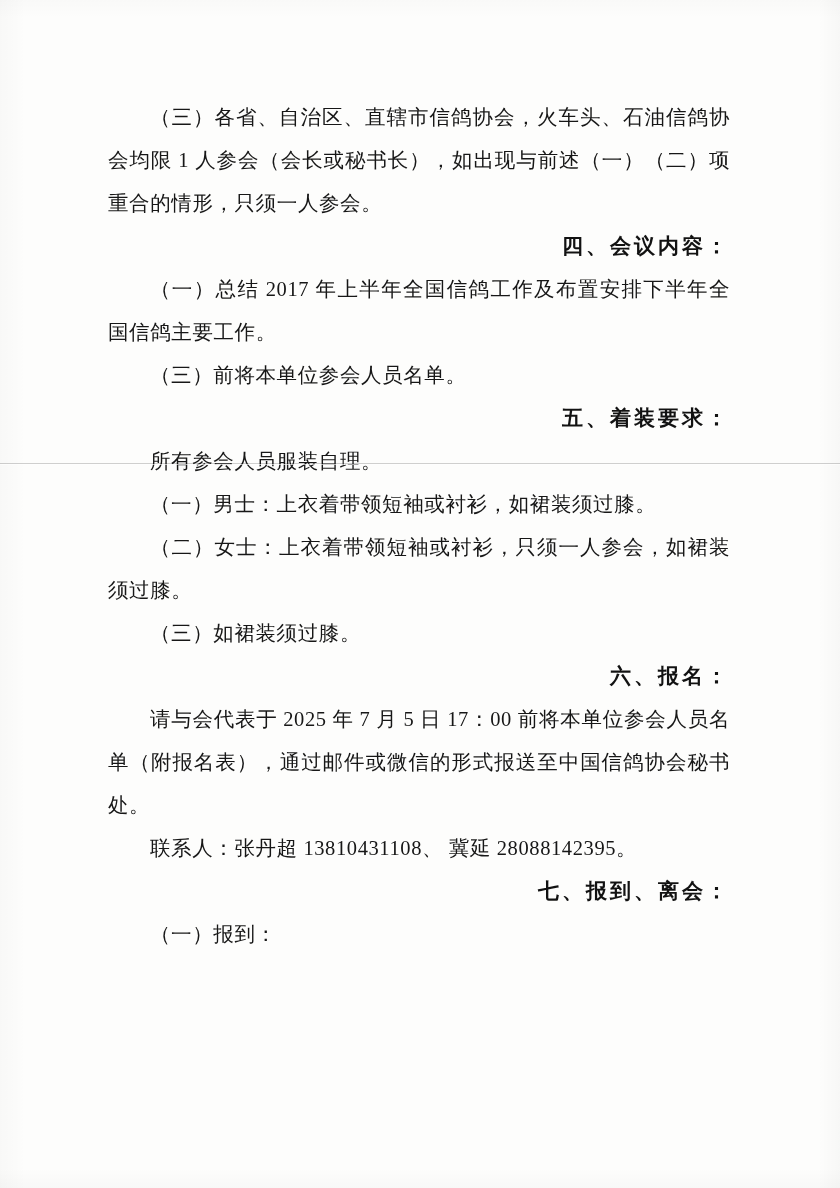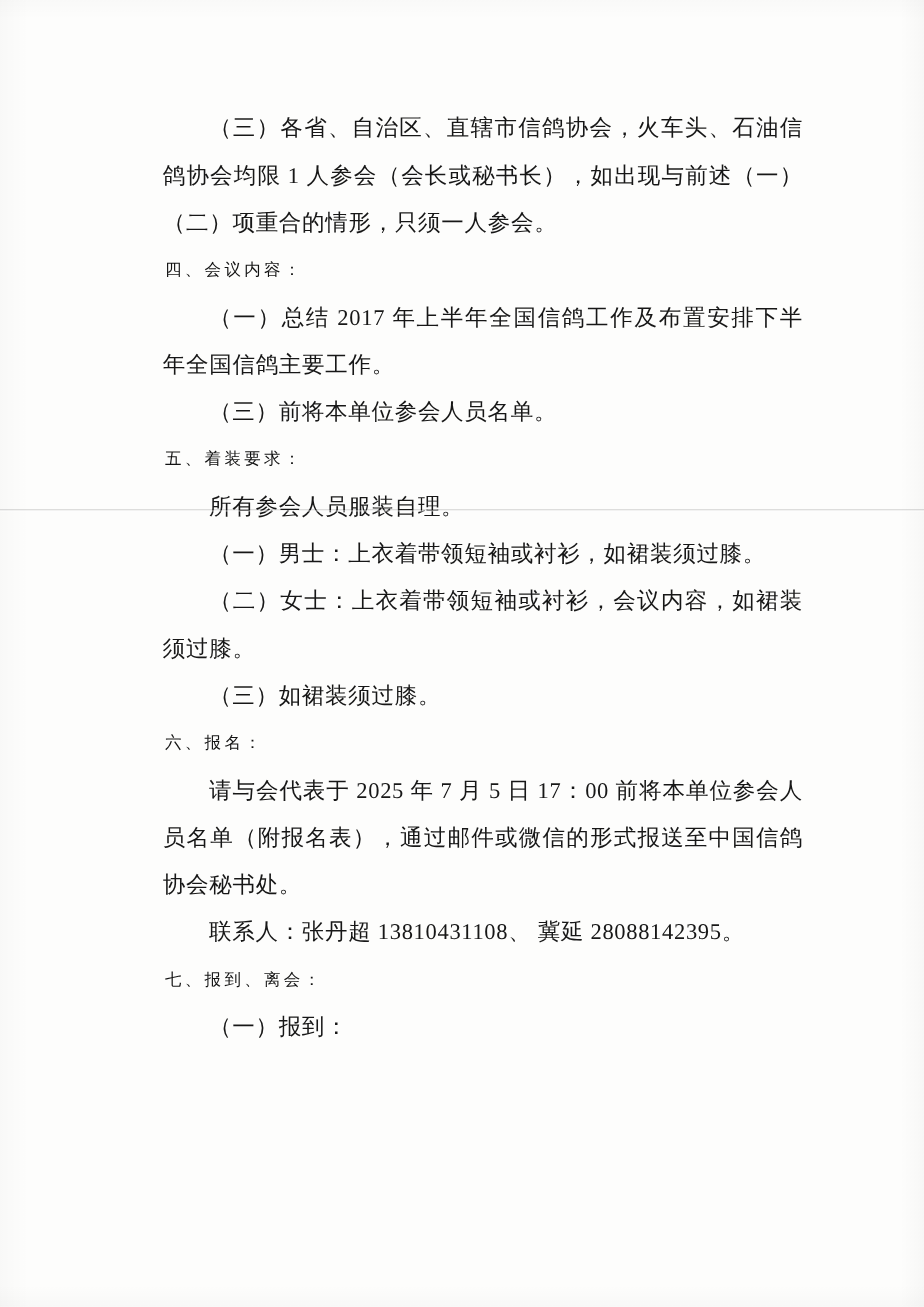--- a/index.html
+++ b/index.html
@@ -42,30 +42,30 @@
     font-size: 20.5px;
     line-height: 43px;
     letter-spacing: 0.6px;
     text-align: justify;
     text-justify: inter-ideograph;
     margin: 0 0 0 0;
     color: #171717;
   }
   .indent {
     text-indent: 42px;
-    margin-left: 40px;
   }
   .heading {
-    font-size: 15px;
+    font-size: 21px;
     line-height: 43px;
     letter-spacing: 3px;
     text-indent: 42px;
-    font-weight: 400;
+    font-weight: 700;
     color: #121212;
     margin: 0;
+    text-align: right;
   }
   
   .seam {
     position: absolute;
     left: 0;
     right: 0;
     top: 463px;
     height: 1px;
     background: rgba(0,0,0,0.18);
   }
@@ -93,21 +93,21 @@
 
 
     <p class="para indent">（三）前将本单位参会人员名单。</p>
 
     <h2 class="heading">五、着装要求：</h2>
 
     <p class="para indent">所有参会人员服装自理。</p>
 
     <p class="para indent">（一）男士：上衣着带领短袖或衬衫，如裙装须过膝。</p>
 
-    <p class="para indent">（二）女士：上衣着带领短袖或衬衫，会议内容，如裙装须过膝。</p>
+    <p class="para indent">（二）女士：上衣着带领短袖或衬衫，只须一人参会，如裙装须过膝。</p>
 
     <p class="para indent">（三）如裙装须过膝。</p>
 
     <h2 class="heading">六、报名：</h2>
 
     <p class="para indent">请与会代表于 2025 年 7 月 5 日 17：00 前将本单位参会人员名单（附报名表），通过邮件或微信的形式报送至中国信鸽协会秘书处。</p>
 
     <p class="para indent">联系人：张丹超 13810431108、 冀延 28088142395。</p>
 
 

